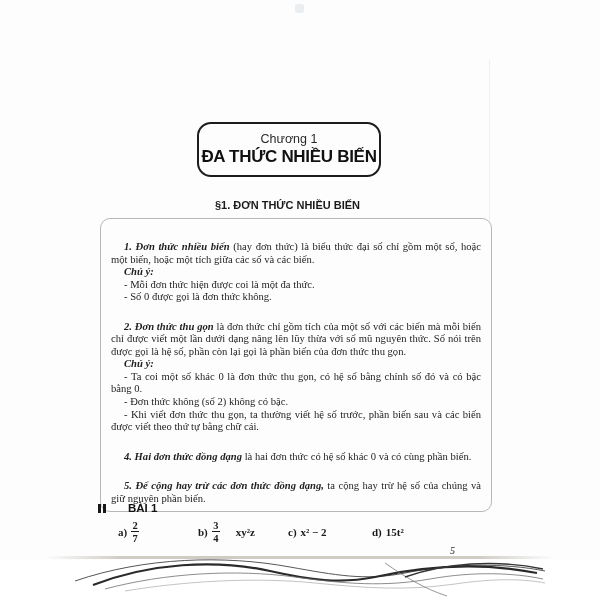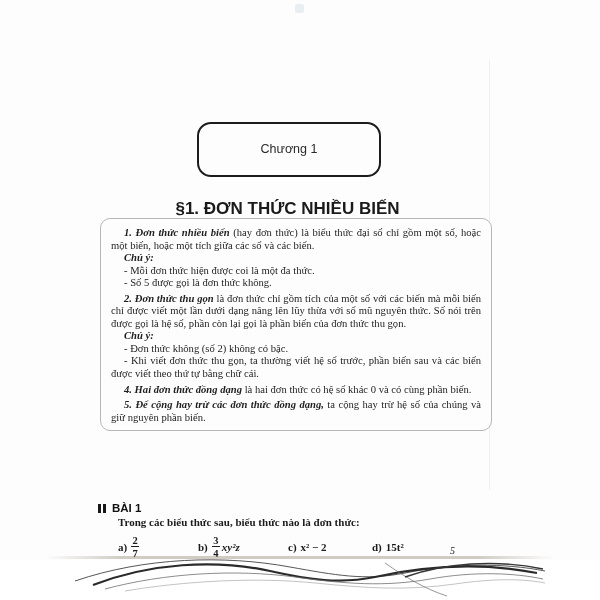--- a/index.html
+++ b/index.html
@@ -39,66 +39,66 @@
   .chapter-title{
     font-family:"Liberation Sans", sans-serif;
     font-weight:bold;font-size:17px;color:#111;line-height:20px;
     letter-spacing:-0.3px;
   }
   
   .section-title{
     position:absolute;left:95px;top:199px;width:385px;
     text-align:center;
     font-family:"Liberation Sans", sans-serif;
-    font-weight:bold;font-size:17px;color:#1a1a1a;
+    font-weight:bold;font-size:11px;color:#1a1a1a;
   }
   
   .theory-box{
     position:absolute;left:100px;top:218px;width:392px;
     border:1.5px solid #b7b7b7;border-radius:10px;
     box-sizing:border-box;
     padding:5px 10px 6px 10px;
     background:#fdfdfd;
   }
   .para{
     margin:0;
     font-size:10.6px;line-height:12.55px;
     text-align:justify;text-indent:13px;
     color:#1d1d1d;
   }
-  .para.num{margin-top:3px;}
+  .para.num{margin-top:17px;}
   .lead{font-weight:bold;font-style:italic;}
   
   .exercise{
     position:absolute;left:98px;top:502px;width:400px;
   }
   .exercise-head{
     display:flex;align-items:center;
     font-family:"Liberation Sans", sans-serif;
-    font-weight:bold;font-size:11.5px;color:#111;
+    font-weight:bold;font-size:11.5px;color:#111;gap:16px;
   }
   .bars{display:inline-flex;gap:2px;margin-right:6px;}
   .bars i{display:block;width:3px;height:9px;background:#181818;}
   .exercise-prompt{
     margin:2px 0 0 20px;
     font-size:11px;line-height:13px;font-weight:bold;color:#1b1b1b;
   }
   .options-row{position:relative;height:32px;margin-top:3px;}
   .opt{
     position:absolute;top:0;height:30px;
     display:inline-flex;align-items:center;
     font-size:11px;font-weight:bold;color:#1b1b1b;white-space:nowrap;
   }
   .opt .lab{margin-right:4px;}
   .frac{
     display:inline-flex;flex-direction:column;align-items:center;
     line-height:1.05;font-size:10.5px;
   }
   .frac .den{border-top:1px solid #1b1b1b;padding-top:0.5px;min-width:8px;text-align:center;}
-  .opt .suffix{margin-left:2px;font-style:italic;}
+  .opt .suffix{margin-left:16px;}
   .page-number{
     position:absolute;left:450px;top:545px;
     font-style:italic;font-size:10px;color:#222;
   }
   
   .curl-svg{position:absolute;left:55px;top:551px;}
   .book-bottom-edge{
     position:absolute;left:45px;right:45px;bottom:1px;height:3px;
     background:linear-gradient(to right, rgba(150,140,120,0), rgba(140,130,112,.4) 15%, rgba(140,130,112,.4) 85%, rgba(150,140,120,0));
     border-radius:2px;
@@ -107,46 +107,47 @@
 </head>
 <body>
 
 <div class="page">
 
   <div class="smudge"></div>
   <div class="page-edge"></div>
 
   <div class="chapter-box">
     <div class="chapter-label">Chương 1</div>
+    <div class="chapter-title">ĐA THỨC NHIỀU BIẾN</div>
   </div>
 
   <div class="section-title">§1. ĐƠN THỨC NHIỀU BIẾN</div>
 
   <div class="theory-box">
     <p class="para num"><span class="lead">1. Đơn thức nhiều biến</span><span> (hay đơn thức) là biểu thức đại số chỉ gồm một số, hoặc một biến, hoặc một tích giữa các số và các biến.</span></p>
     <p class="para"><span class="lead">Chú ý:</span><span></span></p>
     <p class="para"><span class="lead"></span><span>- Mỗi đơn thức hiện được coi là một đa thức.</span></p>
-    <p class="para"><span class="lead"></span><span>- Số 5 được gọi là đơn thức không.</span></p>
+    <p class="para"><span class="lead"></span><span>- Số 0 được gọi là đơn thức không.</span></p>
     <p class="para num"><span class="lead">2. Đơn thức thu gọn</span><span> là đơn thức chỉ gồm tích của một số với các biến mà mỗi biến chỉ được viết một lần dưới dạng nâng lên lũy thừa với số mũ nguyên thức. Số nói trên được gọi là hệ số, phần còn lại gọi là phần biến của đơn thức thu gọn.</span></p>
     <p class="para"><span class="lead">Chú ý:</span><span></span></p>
+    <p class="para"><span class="lead"></span><span>- Ta coi một số khác 0 là đơn thức thu gọn, có hệ số bằng chính số đó và có bậc bằng 0.</span></p>
     <p class="para"><span class="lead"></span><span>- Đơn thức không (số 2) không có bậc.</span></p>
     <p class="para"><span class="lead"></span><span>- Khi viết đơn thức thu gọn, ta thường viết hệ số trước, phần biến sau và các biến được viết theo thứ tự bằng chữ cái.</span></p>
     <p class="para num"><span class="lead">4. Hai đơn thức đồng dạng</span><span> là hai đơn thức có hệ số khác 0 và có cùng phần biến.</span></p>
     <p class="para num"><span class="lead">5. Để cộng hay trừ các đơn thức đồng dạng,</span><span> ta cộng hay trừ hệ số của chúng và giữ nguyên phần biến.</span></p>
   </div>
 
   <div class="exercise">
     <div class="exercise-head">
       <span class="bars">
           <i></i>
           <i></i>
         </span>
       <span>BÀI 1</span>
     </div>
-    <div class="exercise-prompt">Trong các biểu thức sau, biểu thức nào là đơn thức:</div>
     <div class="options-row">
       <span class="opt" style="left:20px">
         <span class="lab">a)</span>
         <span class="frac">
           <span class="numr">2</span>
           <span class="den">7</span>
         </span>
       </span>
       <span class="opt" style="left:100px">
         <span class="lab">b)</span>

